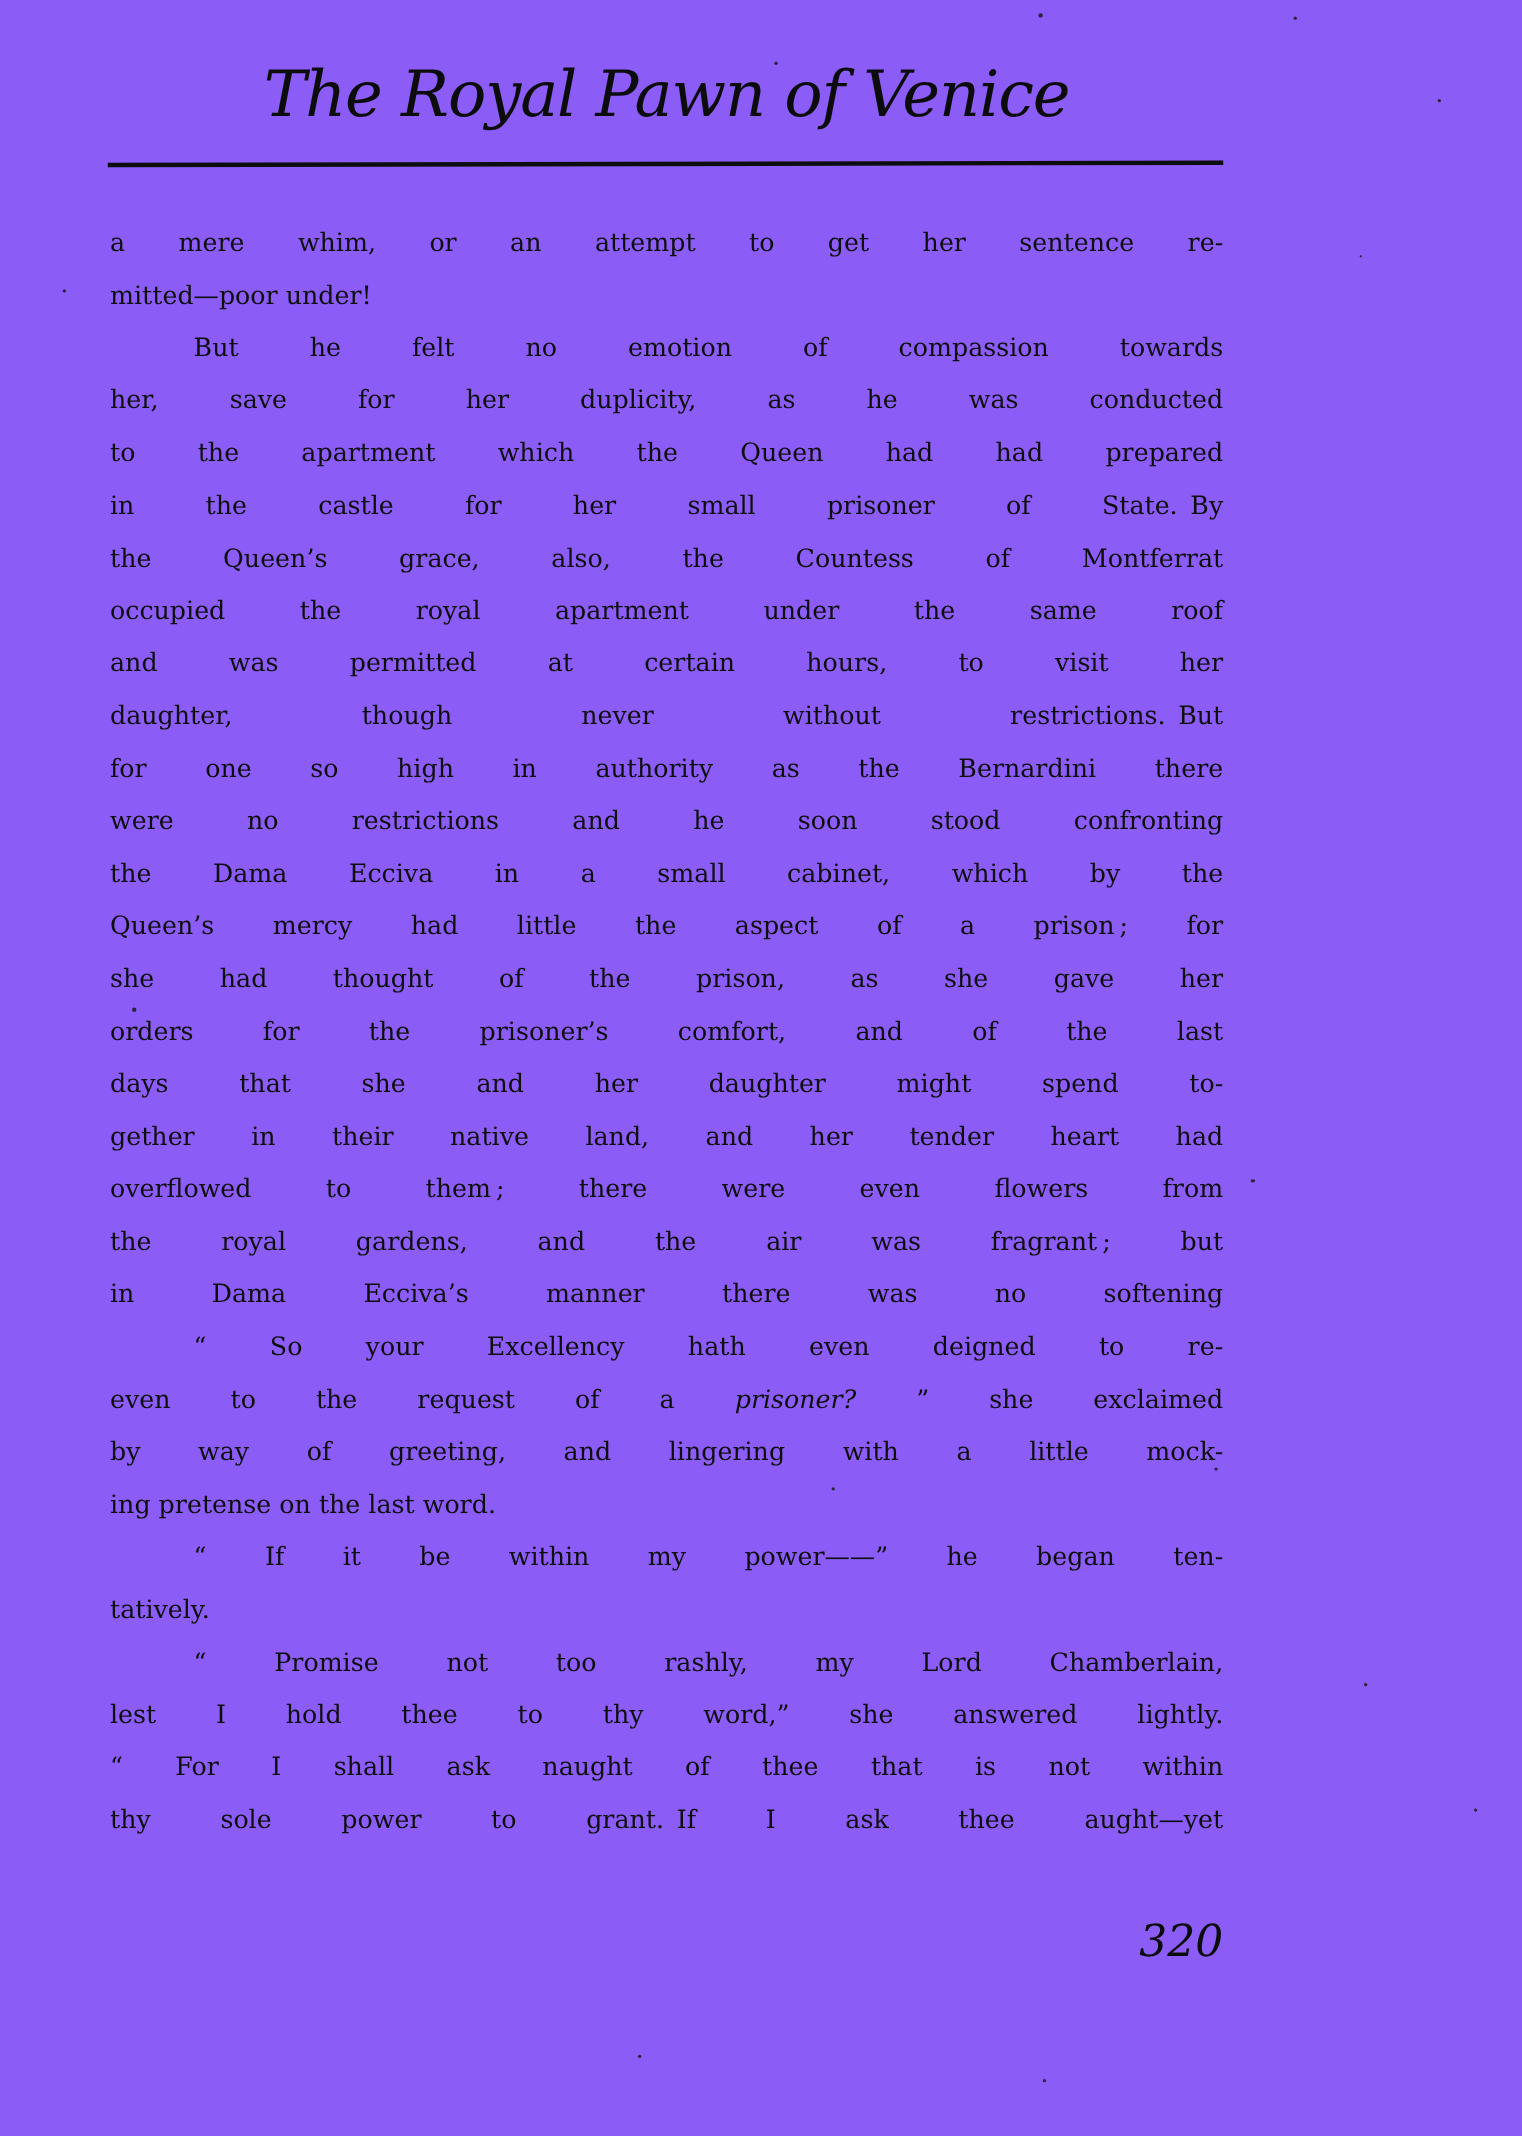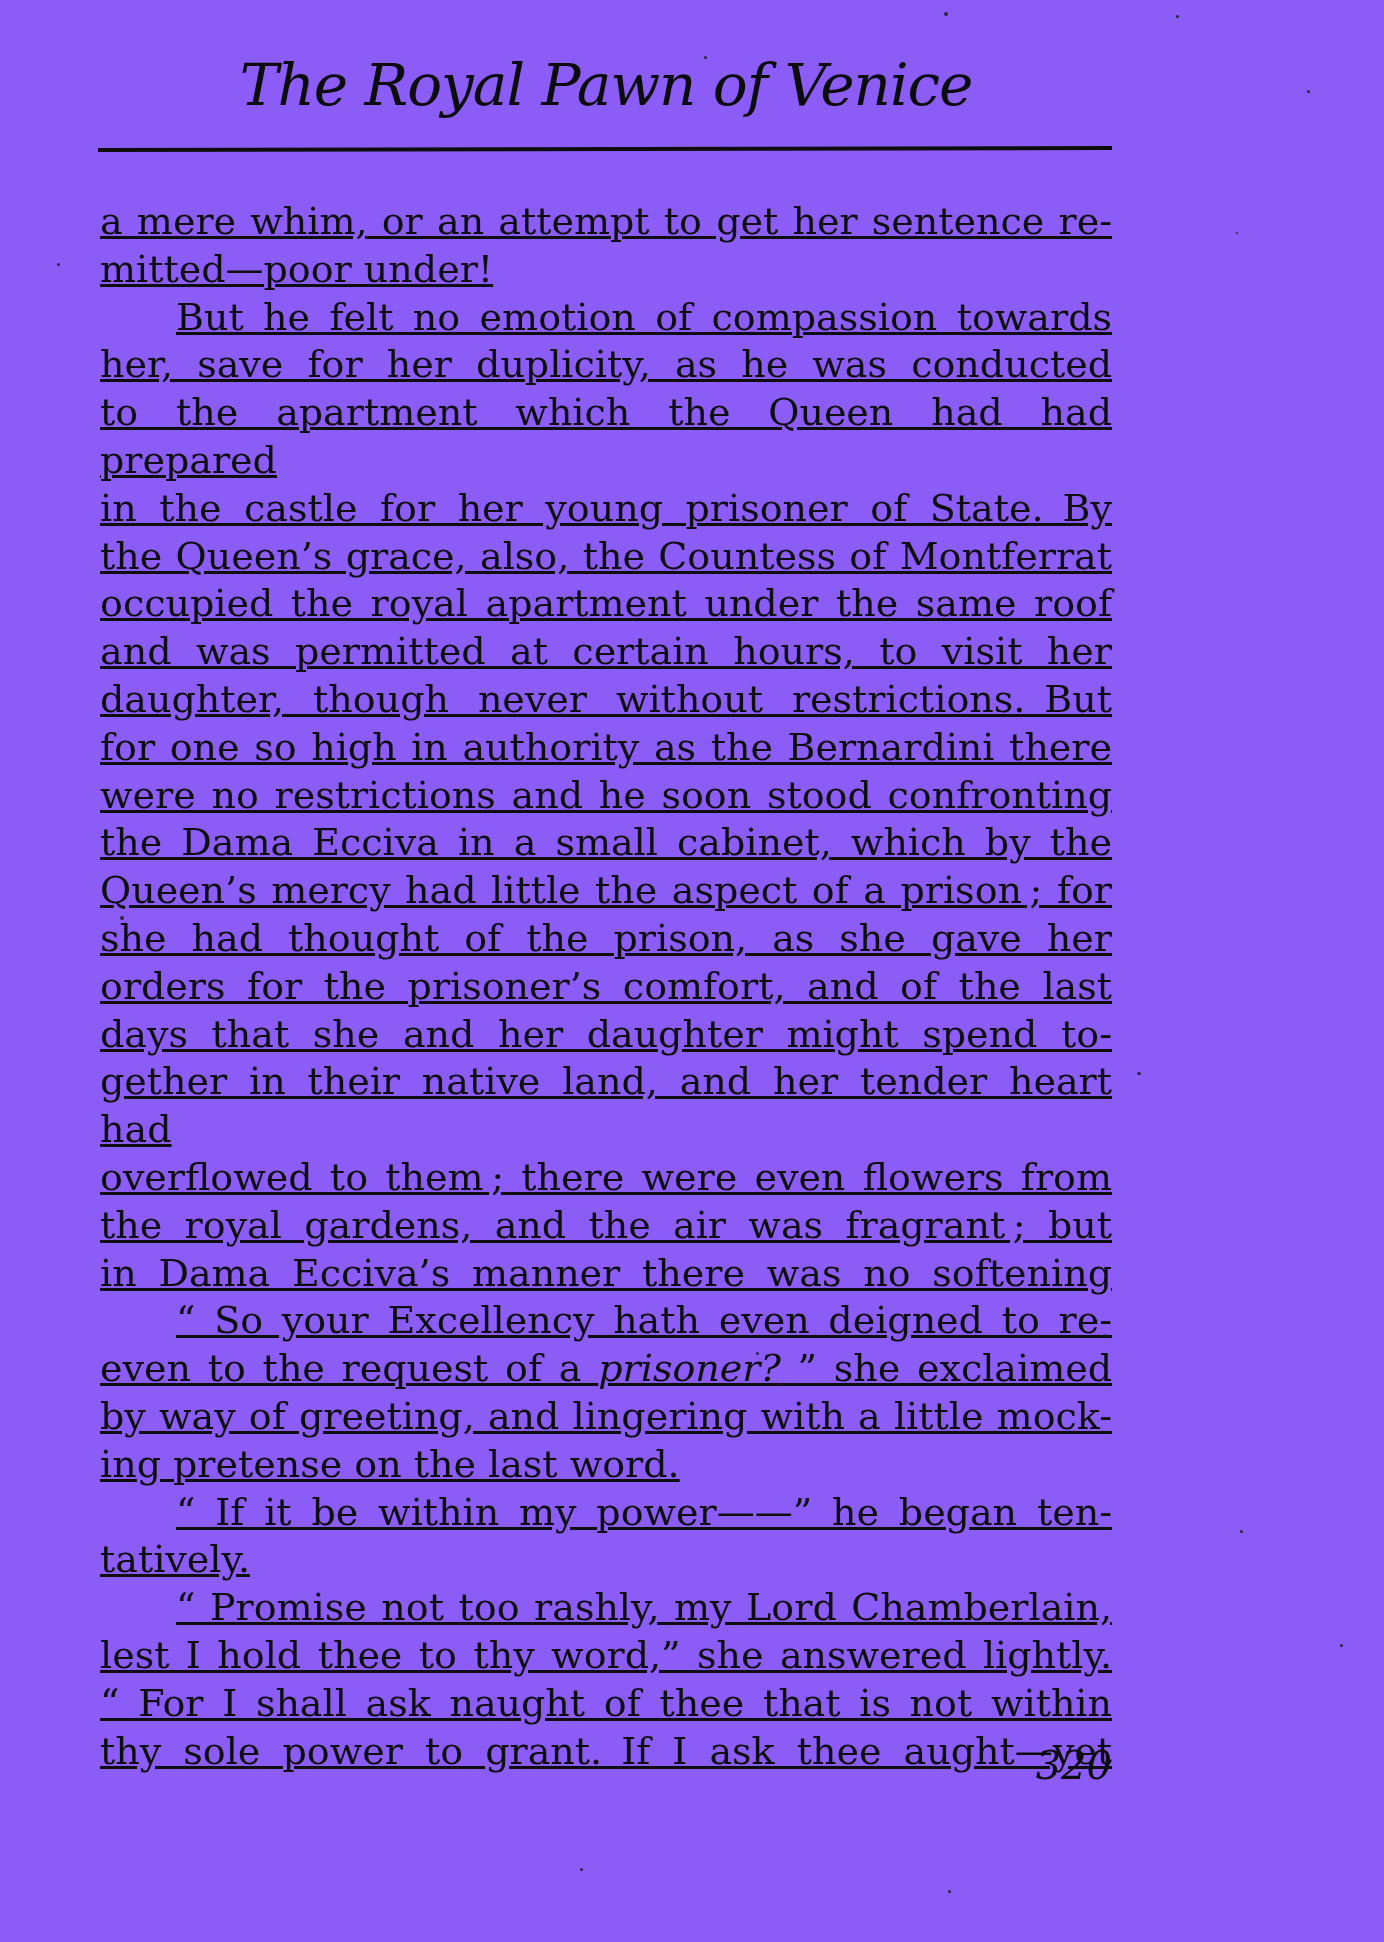--- a/index.html
+++ b/index.html
@@ -35,24 +35,23 @@
     width: 1014px;
     height: 4px;
     background: #0d0d0d;
     transform: rotate(-0.12deg);
   }
   #body-text {
     position: absolute;
     top: 198px;
     left: 100px;
     width: 1012px;
-    font-size: 38px;
+    font-size: 23px;
     line-height: 47.8px;
     color: #0e0e0e;
-    text-decoration: underline;
   }
   .paragraph { margin: 0; }
   .line {
     text-align: left;
     white-space: normal;
   }
   .line.just {
     text-align: justify;
     text-align-last: justify;
   }
@@ -86,21 +85,21 @@
 
   <div id="body-text">
       <div class="paragraph">
         <div class="line just"><span>a mere whim, or an attempt to get her sentence re-</span></div>
         <div class="line"><span>mitted—poor under!</span></div>
       </div>
       <div class="paragraph">
         <div class="line just indent"><span>But he felt no emotion of compassion towards</span></div>
         <div class="line just"><span>her, save for her duplicity, as he was conducted</span></div>
         <div class="line just"><span>to the apartment which the Queen had had prepared</span></div>
-        <div class="line just"><span>in the castle for her young prisoner of State. By</span></div>
+        <div class="line just"><span>in the castle for her small prisoner of State. By</span></div>
         <div class="line just"><span>the Queen’s grace, also, the Countess of Montferrat</span></div>
         <div class="line just"><span>occupied the royal apartment under the same roof</span></div>
         <div class="line just"><span>and was permitted at certain hours, to visit her</span></div>
         <div class="line just"><span>daughter, though never without restrictions. But</span></div>
         <div class="line just"><span>for one so high in authority as the Bernardini there</span></div>
         <div class="line just"><span>were no restrictions and he soon stood confronting</span></div>
         <div class="line just"><span>the Dama Ecciva in a small cabinet, which by the</span></div>
         <div class="line just"><span>Queen’s mercy had little the aspect of a prison ; for</span></div>
         <div class="line just"><span>she had thought of the prison, as she gave her</span></div>
         <div class="line just"><span>orders for the prisoner’s comfort, and of the last</span></div>

